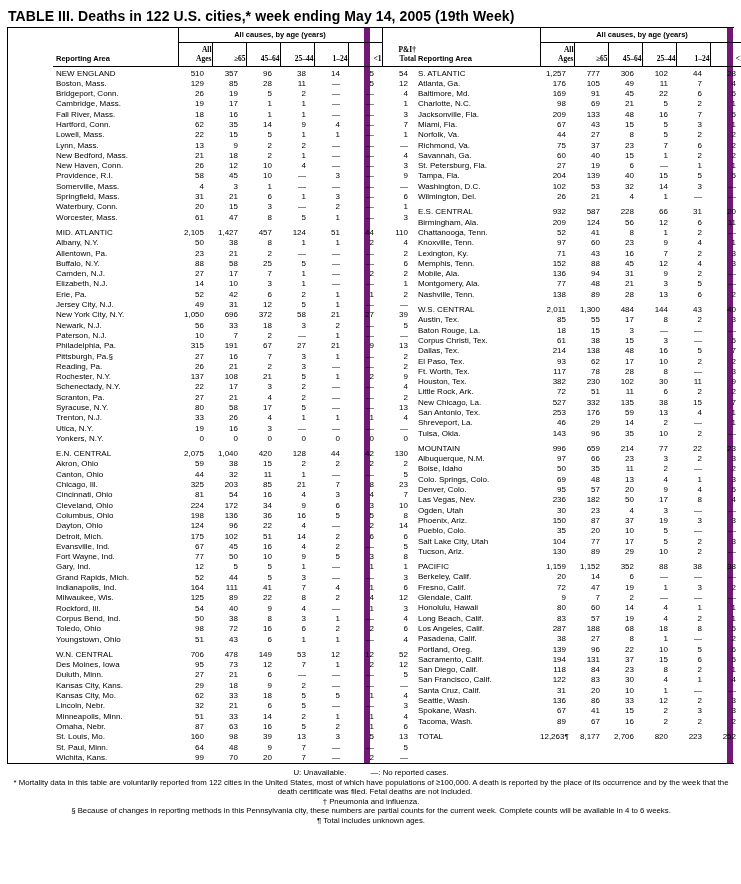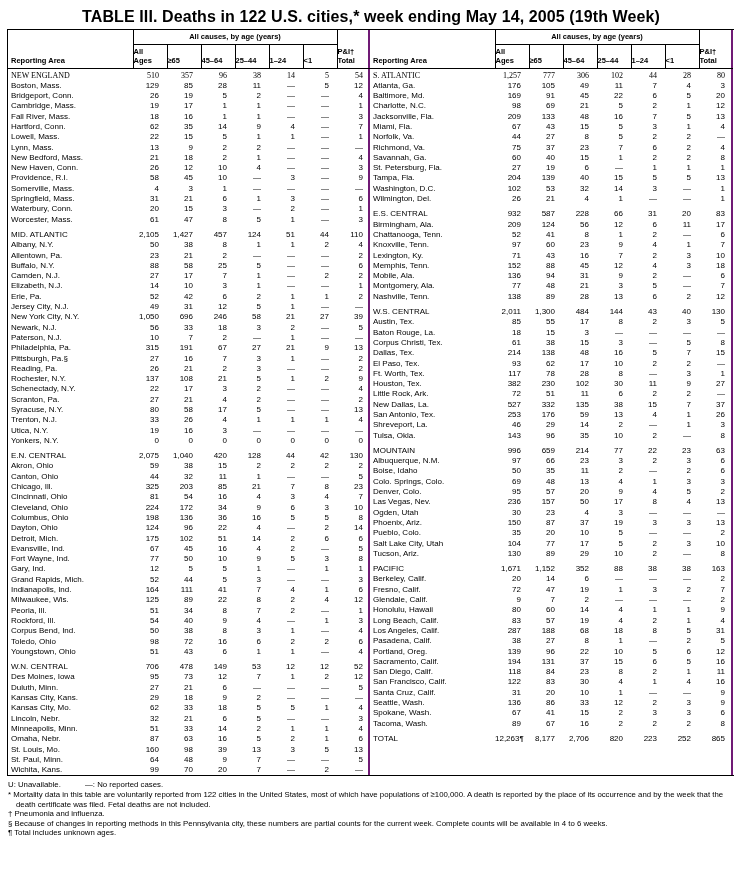--- a/index.html
+++ b/index.html
@@ -5,37 +5,37 @@
   * { box-sizing: border-box; }
   html, body { margin: 0; padding: 0; background: #fff; }
   body {
     width: 741px; height: 884px;
     font-family: "Liberation Sans", "DejaVu Sans", sans-serif;
     color: #000;
     -webkit-font-smoothing: antialiased;
   }
   .page { padding: 6px 7px 0 7px; }
   .title {
-    font-size: 16px;
+    font-size: 14px;
     font-weight: bold;
     margin: 2px 0 3px 1px;
     letter-spacing: 0.1px;
-    text-align: center;
   }
   .table-wrap {
     display: flex;
     align-items: stretch;
     border-top: 1px solid #000;
     border-bottom: 1px solid #000;
     width: 727px;
   }
   .half {
     width: 363px;
     border-left: 1px solid #000;
-    border-right: 2px solid #701a75;
+    border-right: 6px solid #701a75;
+    padding-left: 45px;
   }
   .half.right { border-left: none; }
   table {
     border-collapse: collapse;
     table-layout: fixed;
     width: 100%;
   }
   col.c-area { width: 125px; }
   col.c-num  { width: 34px; }
   thead th {
@@ -47,35 +47,35 @@
   }
   tr.grow th { height: 14px; vertical-align: middle; }
   tr.grow th.gh {
     border-left: 1px solid #000;
     border-right: 1px solid #000;
     border-bottom: 1px solid #000;
     text-align: center;
     font-weight: bold;
   }
   tr.crow th { height: 24px; padding-bottom: 3px; border-bottom: 1.5px solid #000; }
-  tr.crow th + th { border-left: 1px solid #000; text-align: left; }
+  tr.crow th + th { border-left: 1px solid #000; text-align: right; font-family: Liberation Serif, serif; }
   tr.crow th.area-th { text-align: left; padding-left: 3px; }
   tbody td {
     font-size: 8px;
     line-height: 10.3px;
     height: 10.3px;
     padding: 0;
     white-space: nowrap;
     overflow: hidden;
   }
   tbody td.area { text-align: left; padding-left: 3px; }
   tbody td.num  { text-align: right; padding-right: 8px; }
   tbody tr.spacer td { height: 5px; line-height: 5px; }
-  tbody tr.first-row td { padding-top: 2px; font-family: Liberation Serif, serif; }
-  .footnotes { margin: 4px 0 0 1px; font-size: 7.8px; line-height: 9.6px; }
+  tbody tr.first-row td { padding-top: 2px; }
+  .footnotes { margin: 4px 0 0 1px; font-size: 7.8px; line-height: 9.6px; text-align: center; }
   .fn-line span.fn-u { margin-right: 22px; }
   .fn { padding-left: 8px; text-indent: -8px; margin: 0; }
 </style>
 </head>
 <body>
 
 <div class="page">
   <div class="title">TABLE III. Deaths in 122 U.S. cities,* week ending May 14, 2005 (19th Week)</div>
 
   <div class="table-wrap">
@@ -342,21 +342,21 @@
               <td class="num">12</td>
               <td class="num">5</td>
               <td class="num">1</td>
               <td class="num">—</td>
               <td class="num">—</td>
             </tr>
             <tr class="city-row">
               <td class="area">New York City, N.Y.</td>
               <td class="num">1,050</td>
               <td class="num">696</td>
-              <td class="num">246</td>
+              <td class="num">372</td>
               <td class="num">58</td>
               <td class="num">21</td>
               <td class="num">27</td>
               <td class="num">39</td>
             </tr>
             <tr class="city-row">
               <td class="area">Newark, N.J.</td>
               <td class="num">56</td>
               <td class="num">33</td>
               <td class="num">18</td>
@@ -620,30 +620,20 @@
             </tr>
             <tr class="city-row">
               <td class="area">Milwaukee, Wis.</td>
               <td class="num">125</td>
               <td class="num">89</td>
               <td class="num">22</td>
               <td class="num">8</td>
               <td class="num">2</td>
               <td class="num">4</td>
               <td class="num">12</td>
-            </tr>
-            <tr class="city-row">
-              <td class="area">Peoria, Ill.</td>
-              <td class="num">51</td>
-              <td class="num">34</td>
-              <td class="num">8</td>
-              <td class="num">7</td>
-              <td class="num">2</td>
-              <td class="num">—</td>
-              <td class="num">1</td>
             </tr>
             <tr class="city-row">
               <td class="area">Rockford, Ill.</td>
               <td class="num">54</td>
               <td class="num">40</td>
               <td class="num">9</td>
               <td class="num">4</td>
               <td class="num">—</td>
               <td class="num">1</td>
               <td class="num">3</td>
@@ -1137,21 +1127,21 @@
               <td class="area">Little Rock, Ark.</td>
               <td class="num">72</td>
               <td class="num">51</td>
               <td class="num">11</td>
               <td class="num">6</td>
               <td class="num">2</td>
               <td class="num">2</td>
               <td class="num">—</td>
             </tr>
             <tr class="city-row">
-              <td class="area">New Dallas, La.</td>
+              <td class="area">New Chicago, La.</td>
               <td class="num">527</td>
               <td class="num">332</td>
               <td class="num">135</td>
               <td class="num">38</td>
               <td class="num">15</td>
               <td class="num">7</td>
               <td class="num">37</td>
             </tr>
             <tr class="city-row">
               <td class="area">San Antonio, Tex.</td>
@@ -1232,21 +1222,21 @@
               <td class="num">57</td>
               <td class="num">20</td>
               <td class="num">9</td>
               <td class="num">4</td>
               <td class="num">5</td>
               <td class="num">2</td>
             </tr>
             <tr class="city-row">
               <td class="area">Las Vegas, Nev.</td>
               <td class="num">236</td>
-              <td class="num">157</td>
+              <td class="num">182</td>
               <td class="num">50</td>
               <td class="num">17</td>
               <td class="num">8</td>
               <td class="num">4</td>
               <td class="num">13</td>
             </tr>
             <tr class="city-row">
               <td class="area">Ogden, Utah</td>
               <td class="num">30</td>
               <td class="num">23</td>
@@ -1294,21 +1284,21 @@
               <td class="num">10</td>
               <td class="num">2</td>
               <td class="num">—</td>
               <td class="num">8</td>
             </tr>
             <tr class="spacer">
               <td colspan="8"></td>
             </tr>
             <tr class="region-row">
               <td class="area">PACIFIC</td>
-              <td class="num">1,671</td>
+              <td class="num">1,159</td>
               <td class="num">1,152</td>
               <td class="num">352</td>
               <td class="num">88</td>
               <td class="num">38</td>
               <td class="num">38</td>
               <td class="num">163</td>
             </tr>
             <tr class="city-row">
               <td class="area">Berkeley, Calif.</td>
               <td class="num">20</td>

